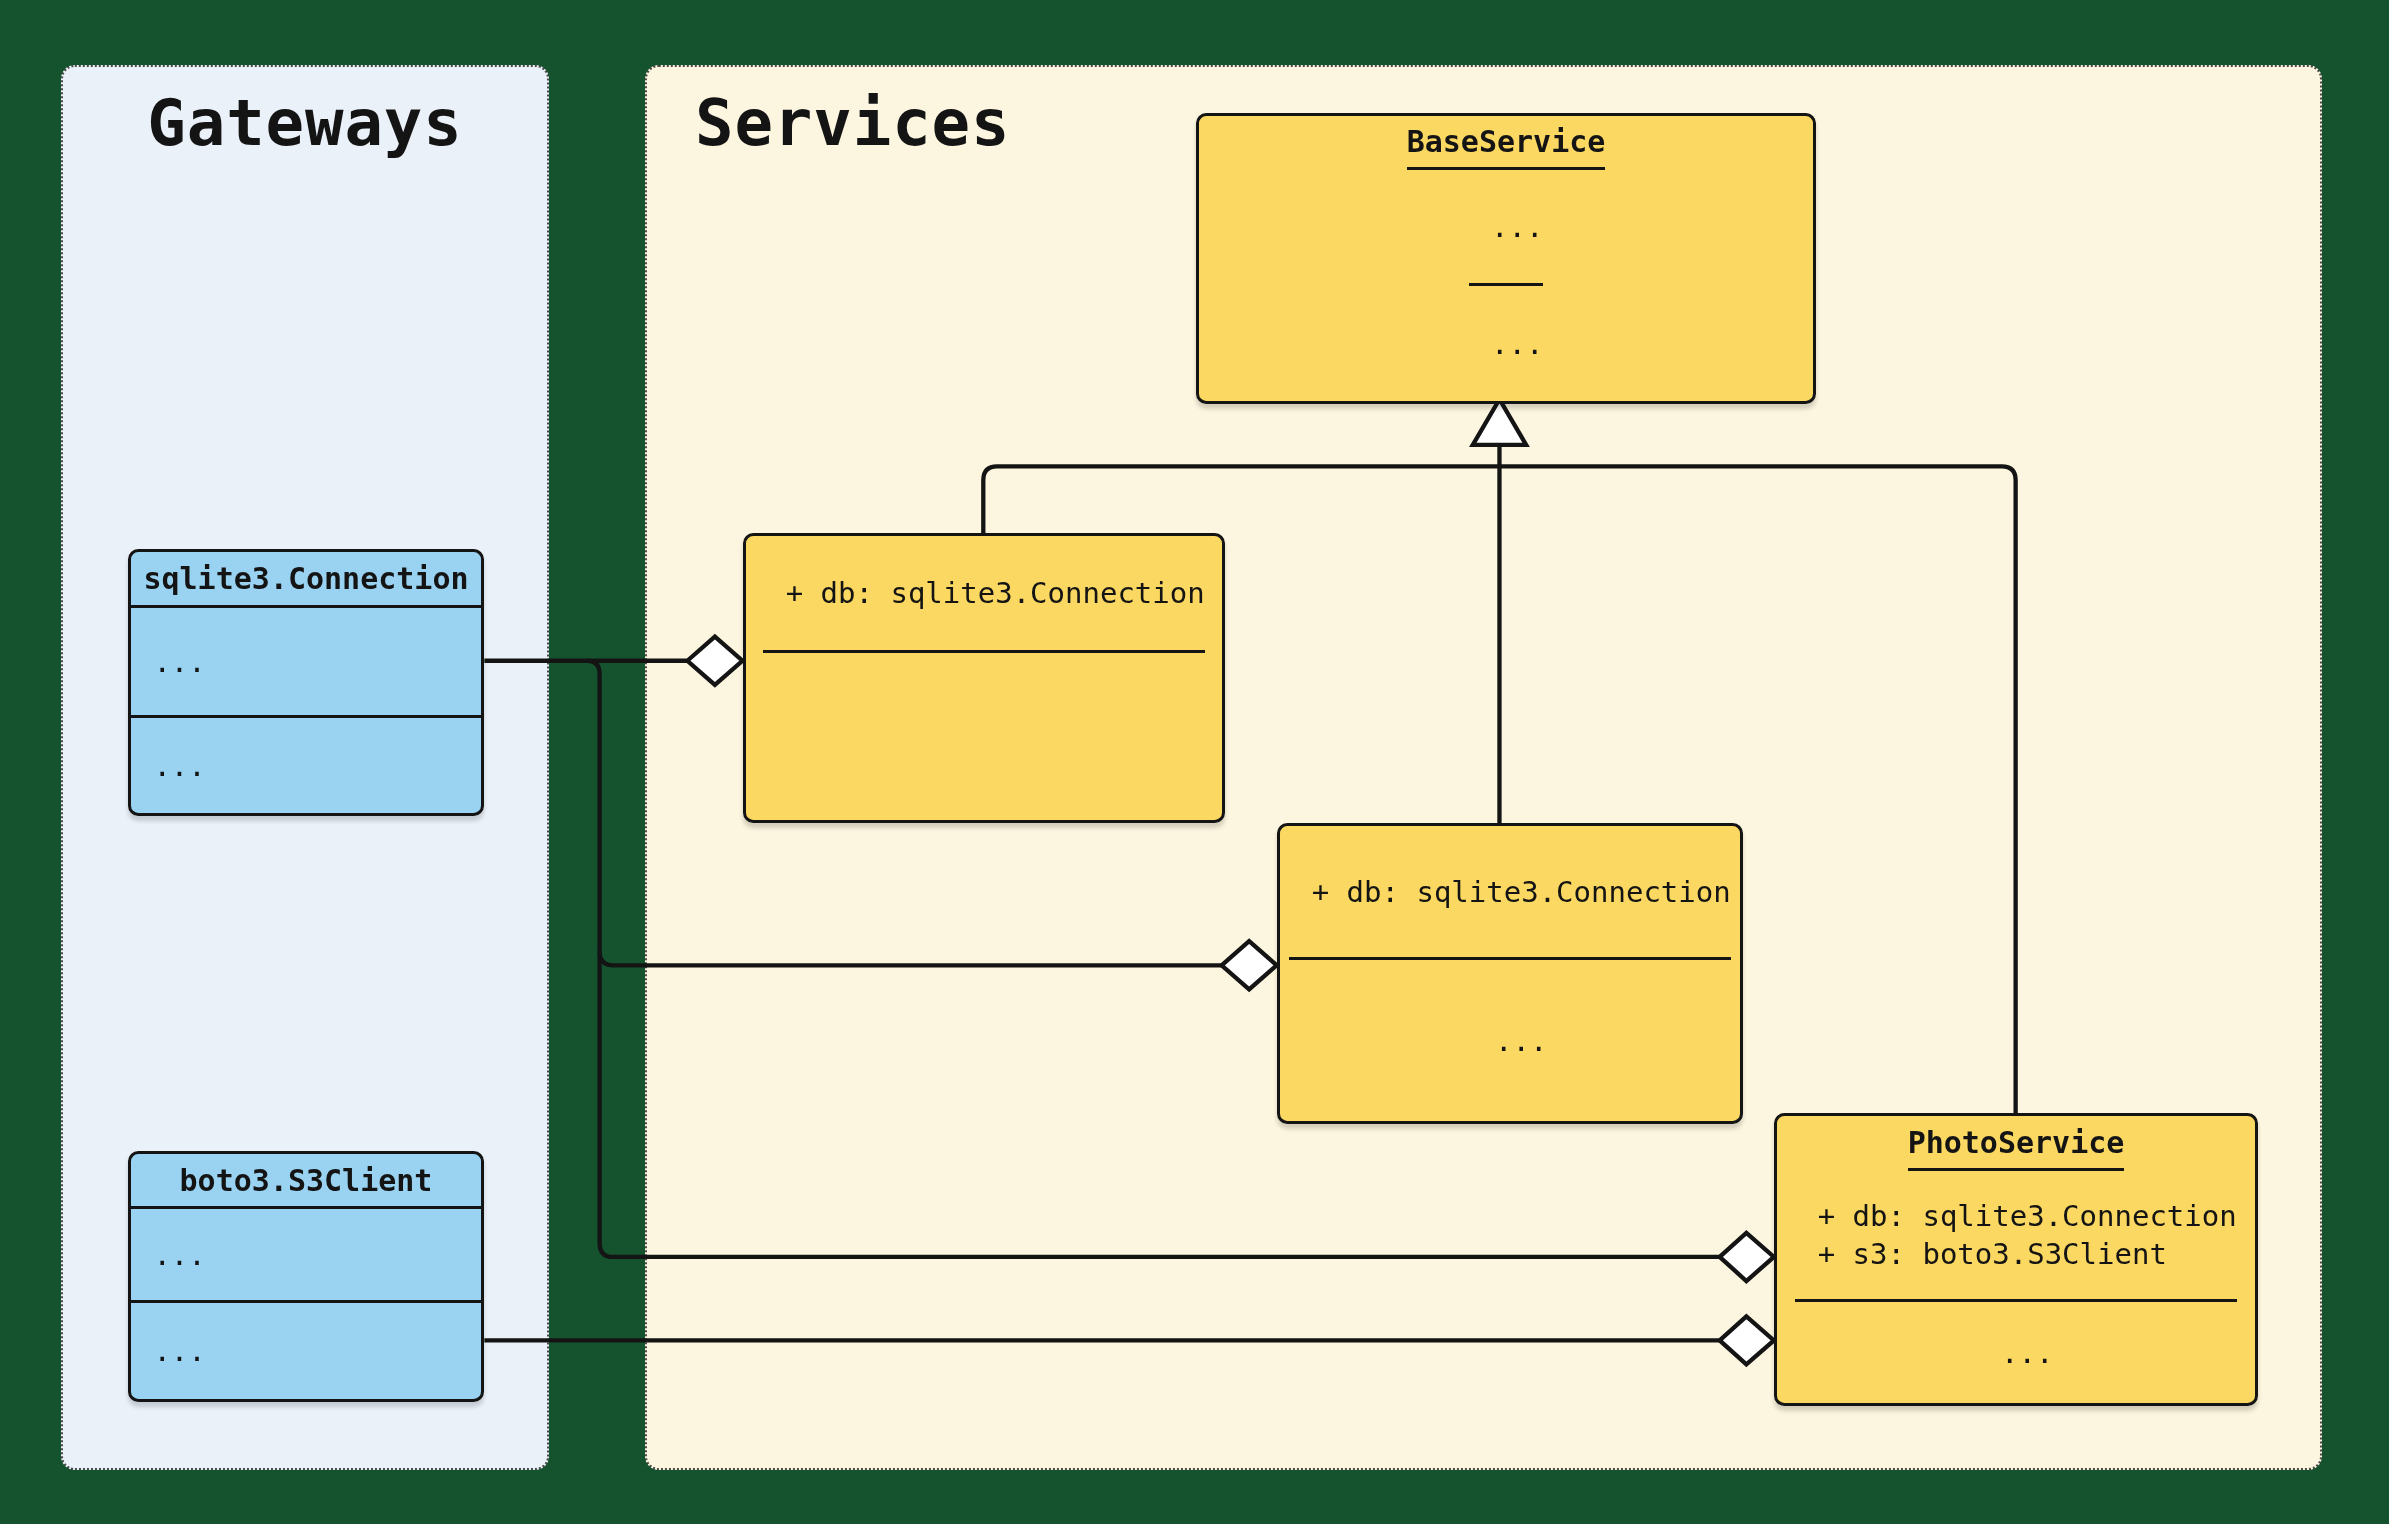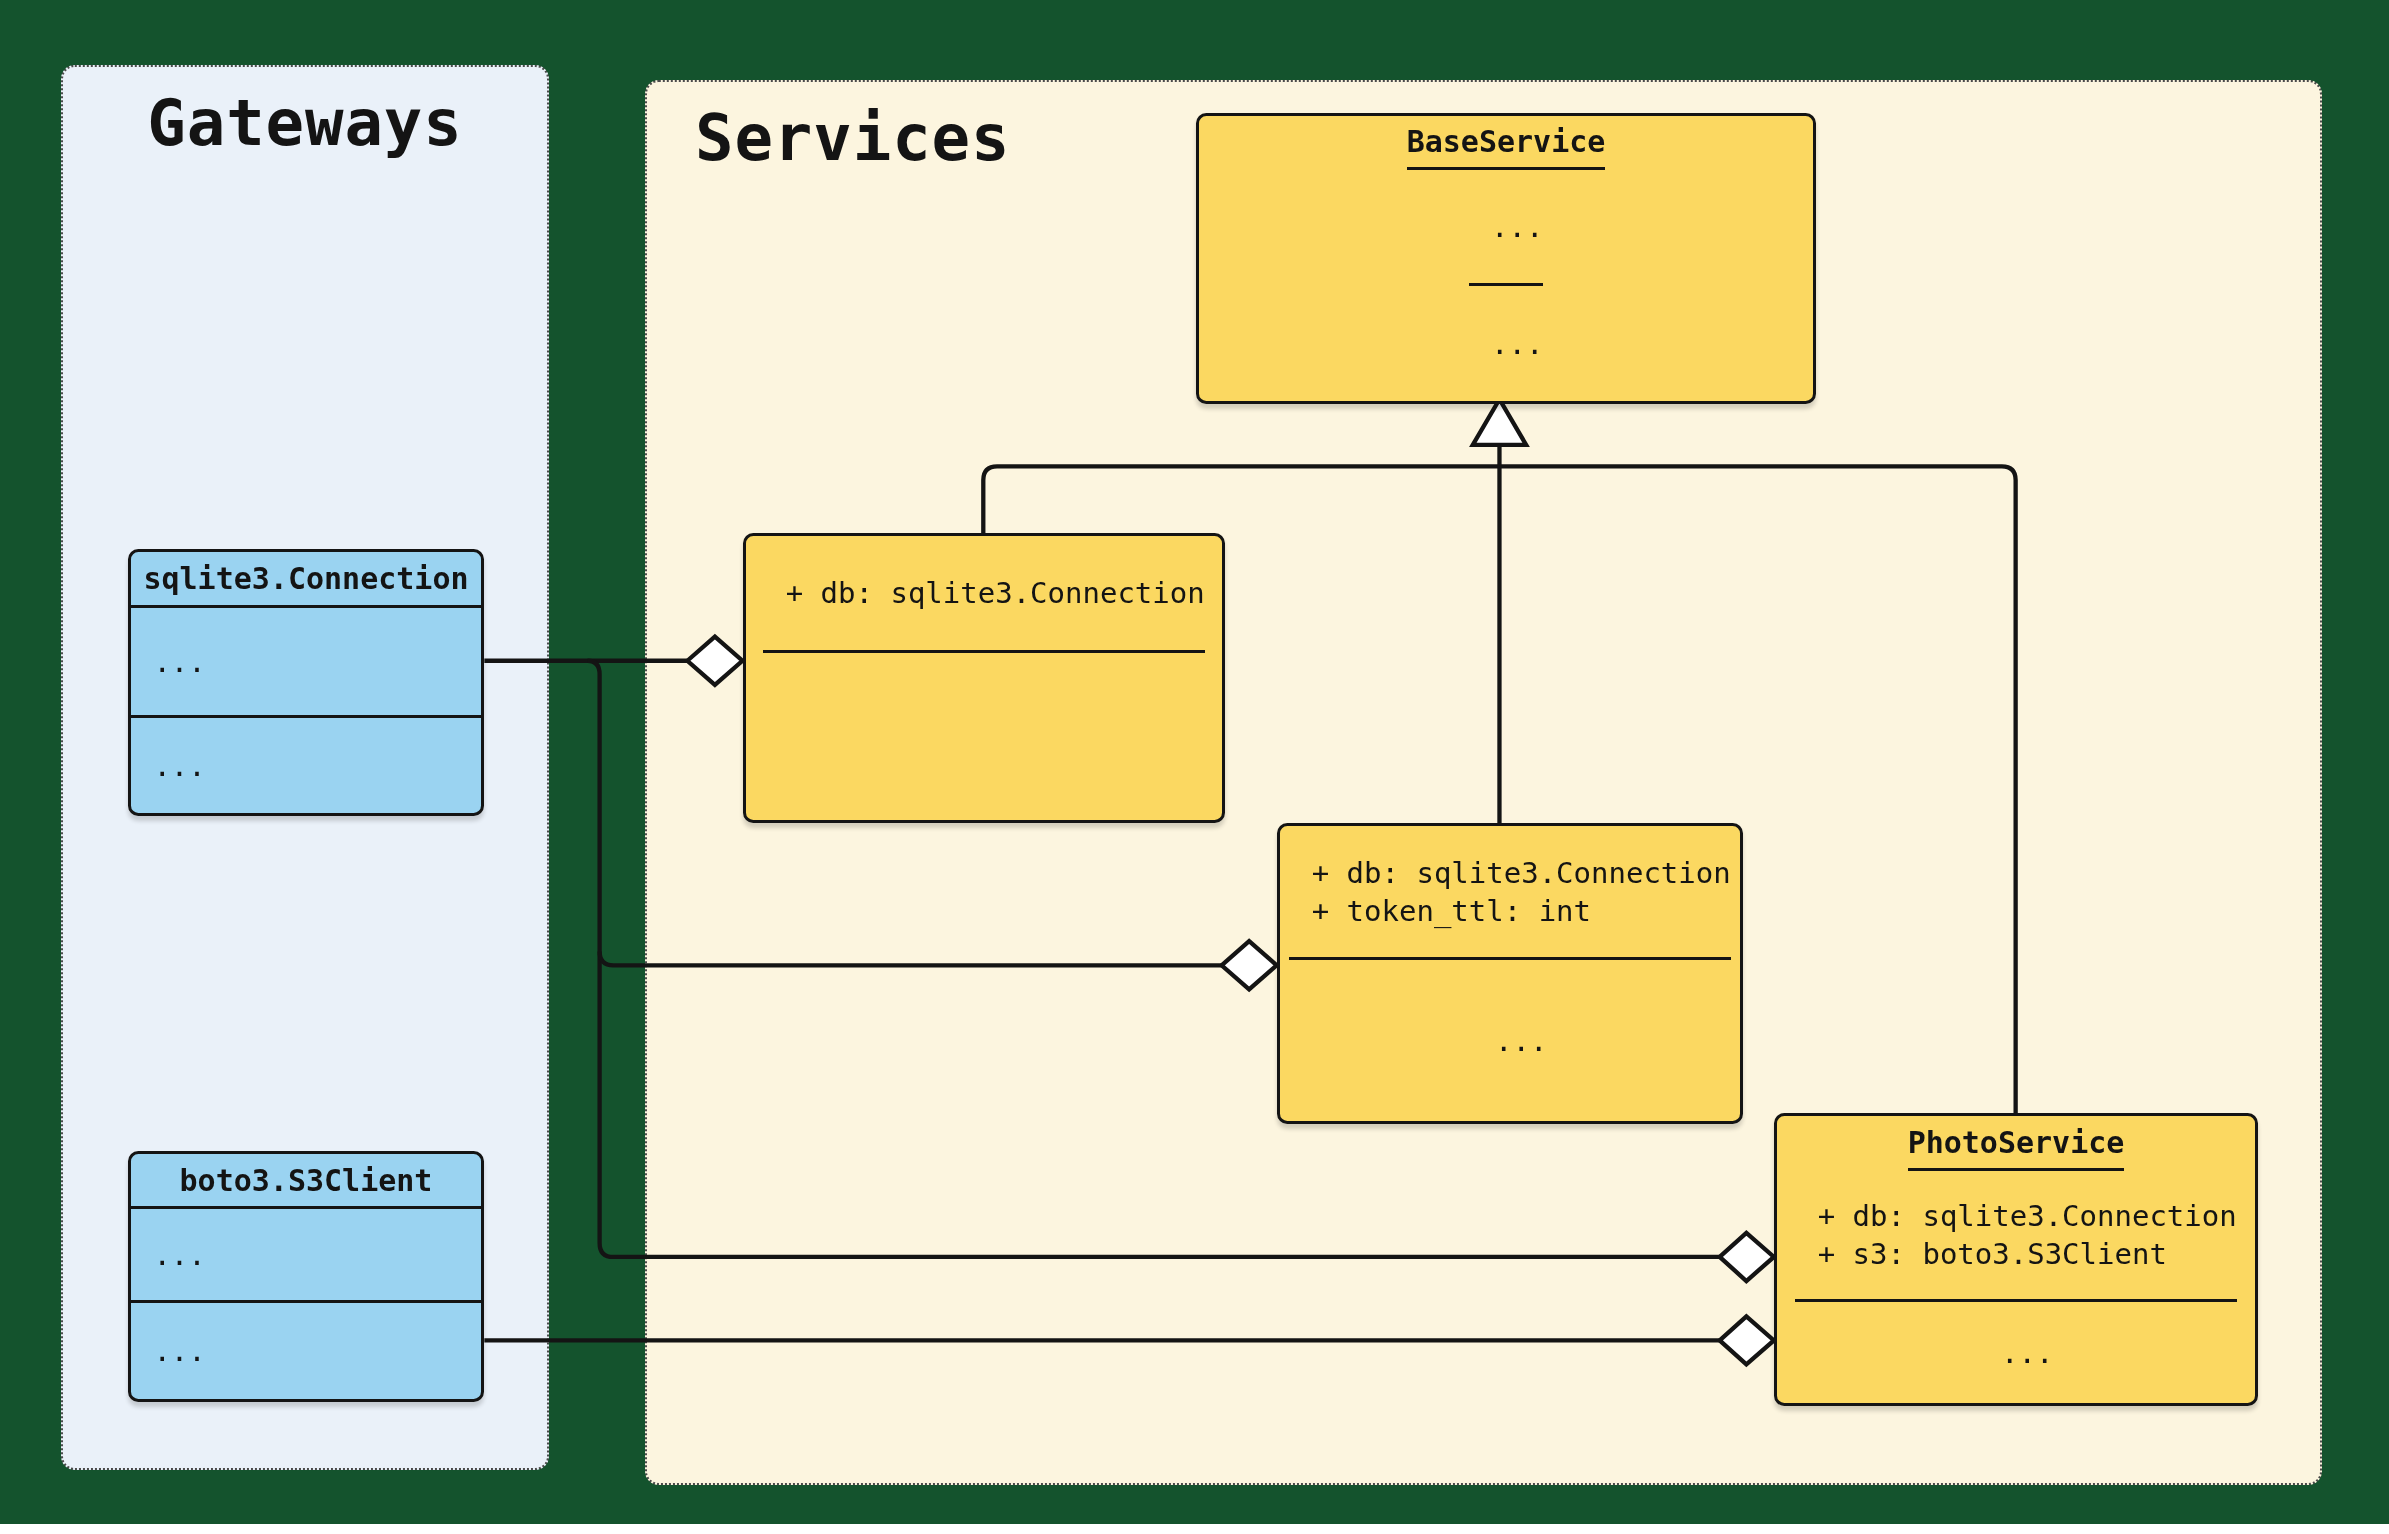--- a/index.html
+++ b/index.html
@@ -6,21 +6,21 @@
   .canvas {
     position:relative; width:2389px; height:1524px; background:#14532d;
     font-family:"DejaVu Sans Mono","Liberation Mono",monospace;
     color:#141414; overflow:hidden;padding-left:36px;
   }
   .panel {
     position:absolute; border:2.6px dotted #4a4a4a; border-radius:13.8px;
     box-sizing:border-box;
   }
   .panel-gateways { left:61px; top:65px; width:488px; height:1405px; background:#EAF1F9; }
-  .panel-services { left:645px; top:80px; width:1677px; height:1405px; background:#FCF5DF; }
+  .panel-services { left:645px; top:65px; width:1677px; height:1405px; background:#FCF5DF; }
   .panel-title {
     font-size:64px; font-weight:bold; letter-spacing:0.9px; padding-top:19px;
     white-space:nowrap;
   }
   .panel-gateways .panel-title { text-align:center; }
   .panel-services .panel-title { padding-left:48px; }
 
   .uml-class {
     position:absolute; border:3.4px solid #141414; border-radius:10.3px;
     box-sizing:border-box; display:flex; flex-direction:column;
@@ -123,21 +123,20 @@
   <div class="uml-class node-service c-user">
     <div class="uml-sec uml-attrs">
       <div>+ db: sqlite3.Connection</div>
     </div>
     <div class="uml-sec uml-methods"></div>
   </div>
 
   <div class="uml-class node-service c-auth">
     <div class="uml-sec uml-attrs">
       <div>+ db: sqlite3.Connection</div>
-      <div>+ token_ttl: int</div>
     </div>
     <div class="uml-sec uml-methods">
       <div>...</div>
     </div>
   </div>
 
   <div class="uml-class node-service c-photo">
     <div class="uml-head">PhotoService</div>
     <div class="uml-sec uml-attrs">
       <div>+ db: sqlite3.Connection</div>

